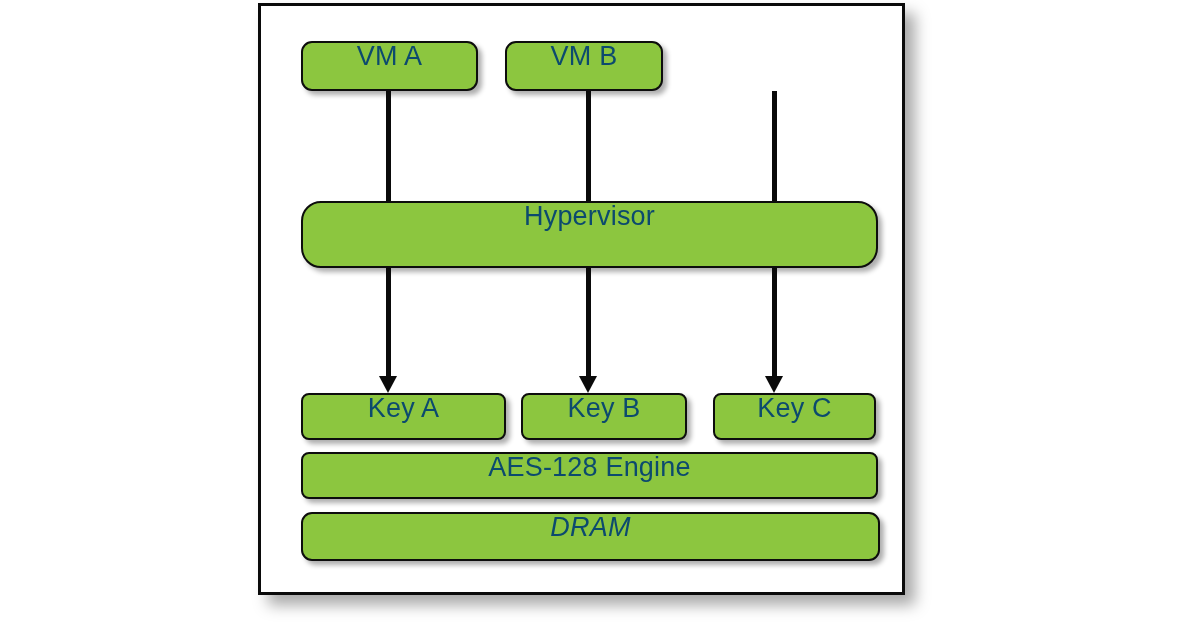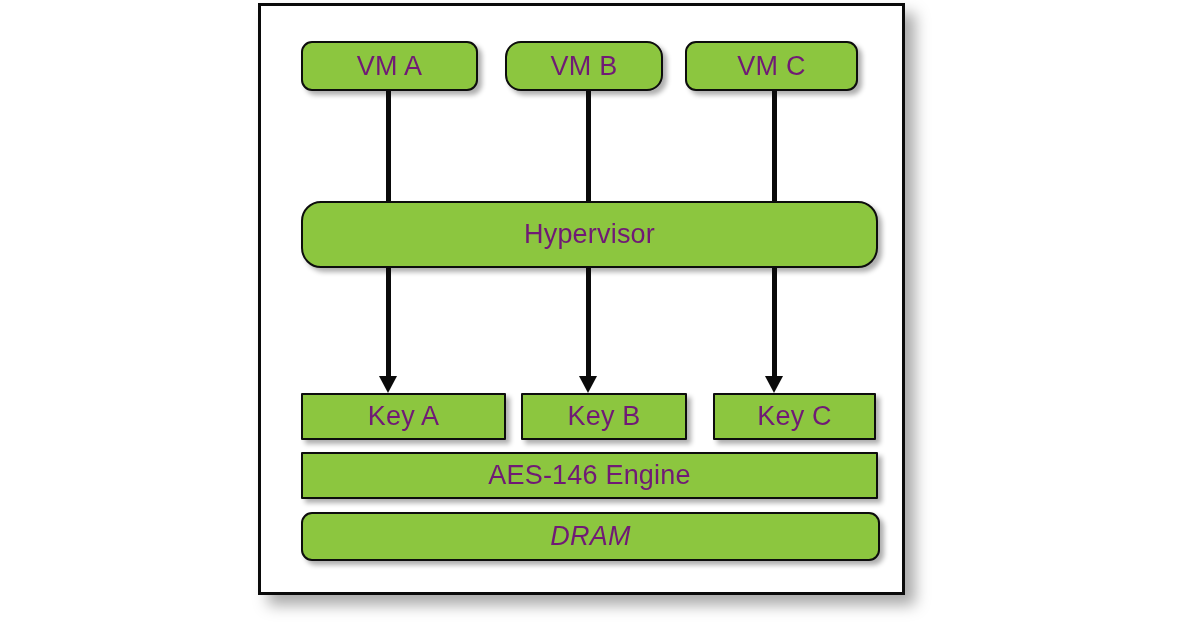--- a/index.html
+++ b/index.html
@@ -34,34 +34,33 @@
     box-shadow: 10px 10px 14px rgba(0,0,0,0.34);
   }
 
   
   .node {
     position: absolute;
     background: #8cc63f;
     border: 2px solid #0d0d0d;
     box-sizing: border-box;
     display: flex;
-    align-items: center;
     justify-content: center;
-    color: #701a75;
+    color: #0c4a6e;
     font-size: 27px;
     line-height: 1;
     letter-spacing: 0.2px;
     white-space: nowrap;
     box-shadow: 4px 4px 5px rgba(0,0,0,0.32);
   }
   .node.round {
     border-radius: 11px;
   }
   .node.sharp {
-    border-radius: 1px;
+    border-radius: 8px;
   }
 
   
   .conn {
     position: absolute;
   }
   .conn .stem {
     position: absolute;
     left: 0;
     top: 0;
@@ -82,27 +81,24 @@
 <body>
 
 <div id="canvas">
 
   <div id="frame">
 
     <div class="node round" style="left:40px; top:35px; width:177px; height:50px;">
       <span>VM A</span>
     </div>
 
-    <div class="node round" style="left:244px; top:35px; width:158px; height:50px;border-radius:16px;">
+    <div class="node round" style="left:244px; top:35px; width:158px; height:50px;">
       <span>VM B</span>
     </div>
 
-    <div class="node round" style="left:424px; top:35px; width:173px; height:50px;">
-      <span>VM C</span>
-    </div>
 
     <div class="conn" style="left:125px; top:85px; height:112px;">
       <div class="stem" style="height:112px;"></div>
     </div>
 
     <div class="conn" style="left:325px; top:85px; height:112px;">
       <div class="stem" style="height:112px;"></div>
     </div>
 
     <div class="conn" style="left:511px; top:85px; height:112px;">
@@ -134,21 +130,21 @@
 
     <div class="node sharp" style="left:452px; top:387px; width:163px; height:47px;">
       <span>Key C</span>
     </div>
 
     <div class="node sharp" style="left:260px; top:387px; width:166px; height:47px;">
       <span>Key B</span>
     </div>
 
     <div class="node sharp" style="left:40px; top:446px; width:577px; height:47px;">
-      <span>AES-146 Engine</span>
+      <span>AES-128 Engine</span>
     </div>
 
     <div class="node round" style="left:40px; top:506px; width:579px; height:49px;font-style:italic;">
       <span>DRAM</span>
     </div>
 
   </div>
 </div>
 
 </body></html>

